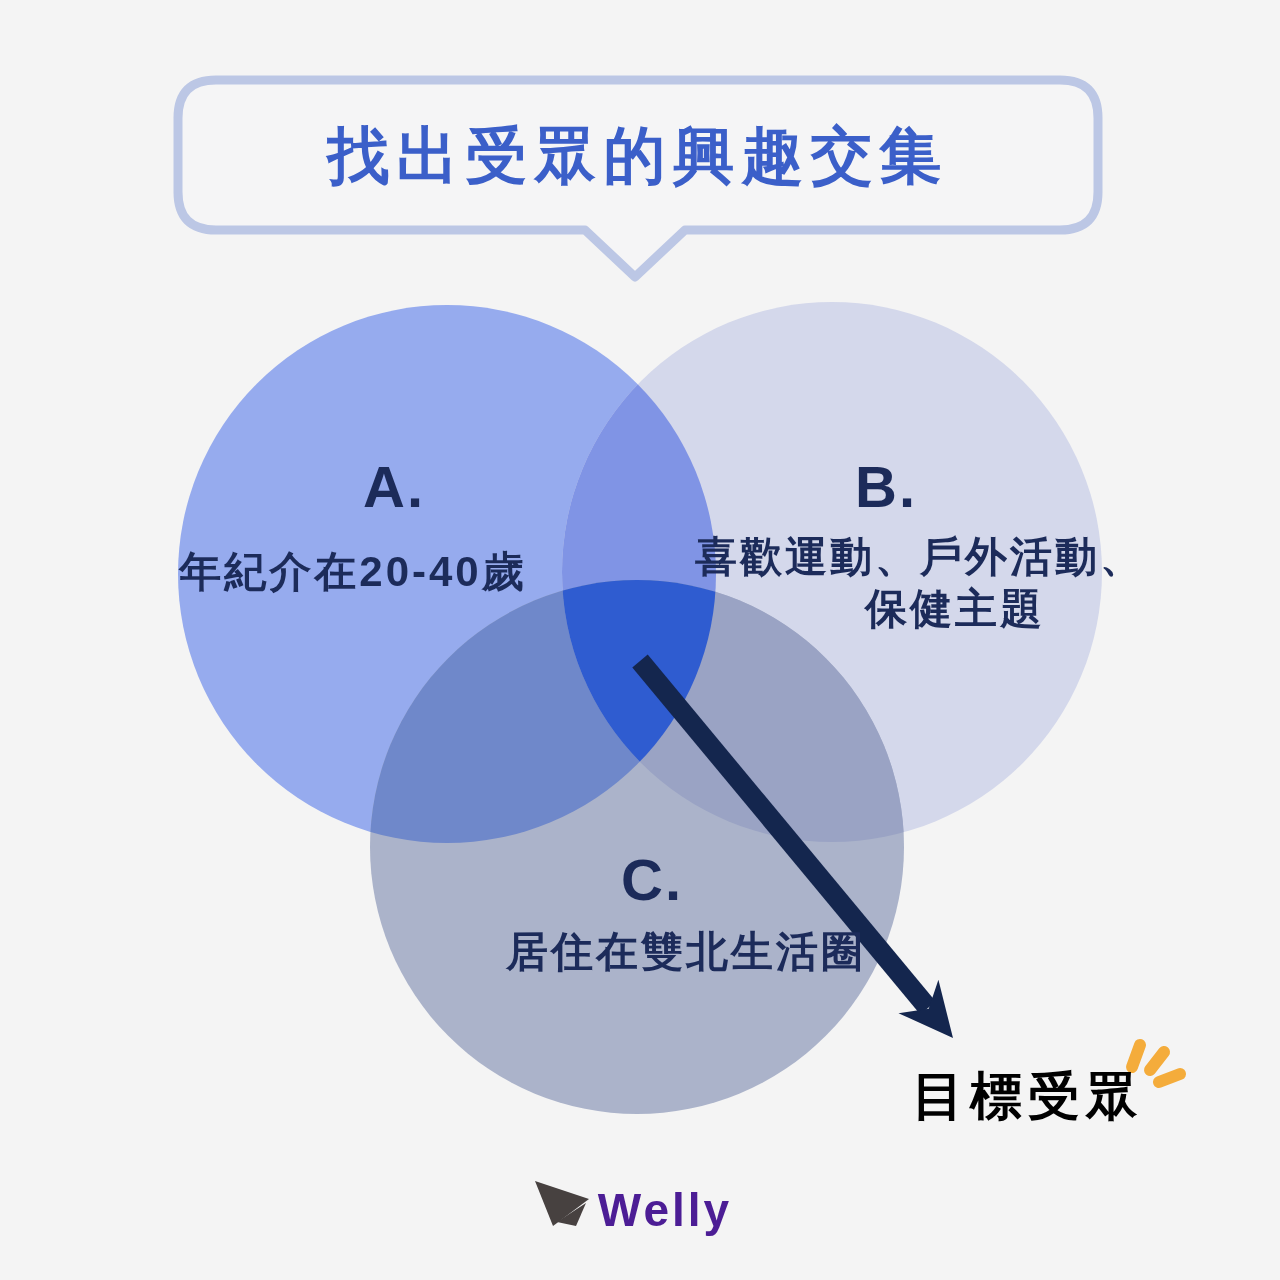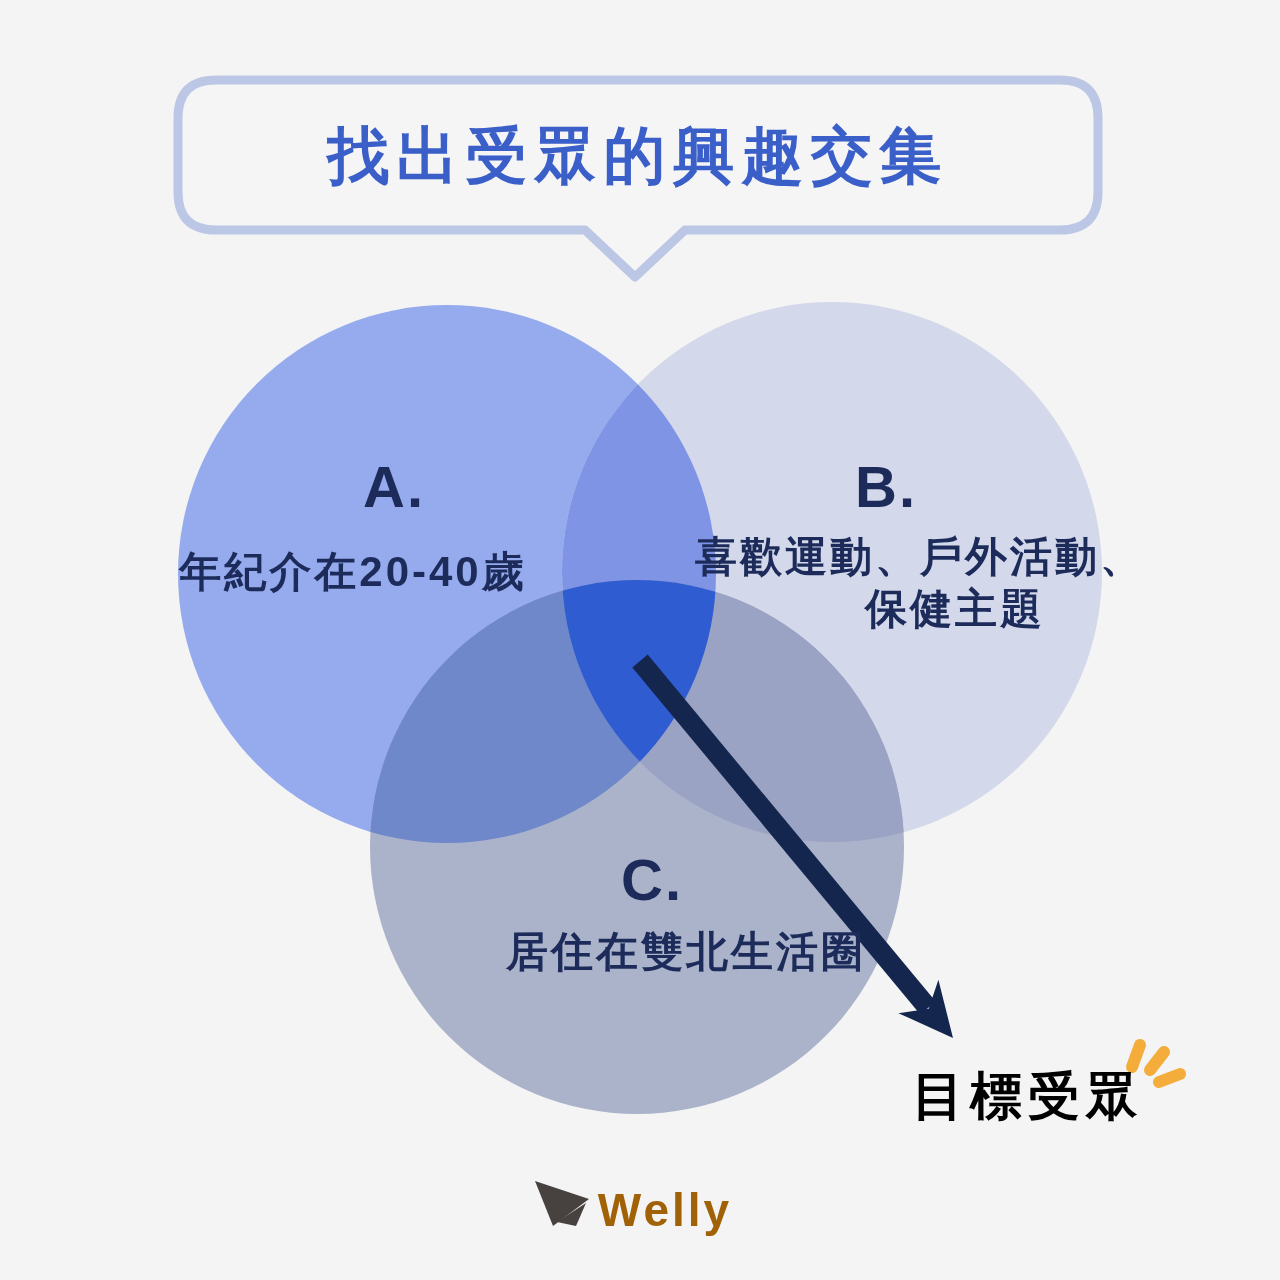--- a/index.html
+++ b/index.html
@@ -38,21 +38,21 @@
   .target-label {
     left: 1028px; top: 1097px;
     font-size: 52px; font-weight: 700;
     letter-spacing: 6px;
     color: #000000;
   }
   .logo-text {
     left: 665px; top: 1210px;
     font-size: 46px; font-weight: 700;
     letter-spacing: 3px;
-    color: #a16207;
+    color: #4c1d95;
   }
 </style>
 </head>
 <body>
 
 <div class="stage">
 
   <svg class="canvas" width="1280" height="1280" viewBox="0 0 1280 1280">
     <defs>
       <clipPath id="clipA">

